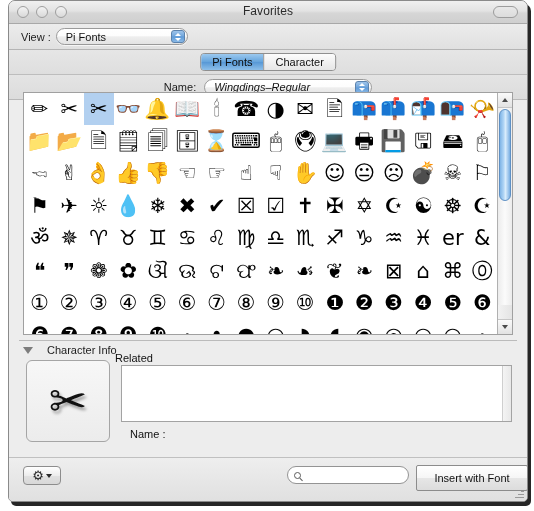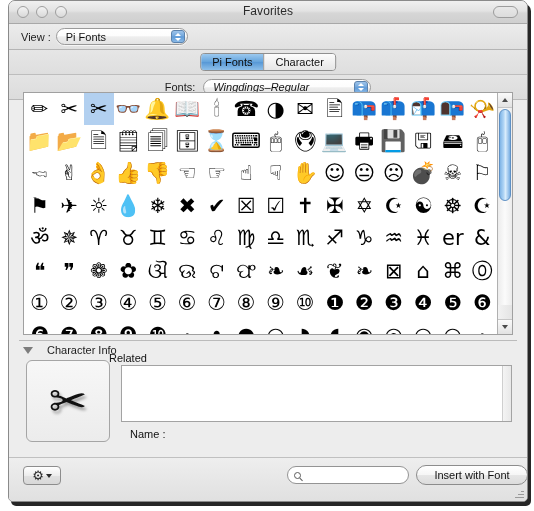--- a/index.html
+++ b/index.html
@@ -199,21 +199,21 @@
     width: 84px; height: 82px;
     border: 1px solid #a5a5a5; border-radius: 6px;
     background: linear-gradient(to bottom,#f7f7f7,#ececec);
     display: flex; align-items: center; justify-content: center;
     font-family: "DejaVu Sans", sans-serif;
     font-size: 46px; color: #111;
     text-shadow: 2px 3px 3px rgba(0,0,0,0.35);
     box-sizing: border-box;
   }
   .related-label {
-    position: absolute; left: 100px; top: 351px;
+    position: absolute; left: 106px; top: 351px;
     font-size: 11px; color: #111;
   }
   .related-box {
     position: absolute; left: 112px; top: 364px;
     width: 391px; height: 57px;
     background: #ffffff;
     border: 1px solid #a3a3a3;
     box-sizing: border-box;
   }
   .related-box .rbar {
@@ -264,22 +264,22 @@
     width: 4px; height: 1.4px; background: #5c5c5c;
     transform: rotate(45deg);
   }
   .search-input {
     border: none; outline: none; background: transparent;
     font-family: "Liberation Sans", sans-serif; font-size: 11px;
     margin-left: 4px; width: 96px; color: #111;
   }
   .insert-btn {
     position: absolute; left: 407px; top: 7px;
-    width: 112px; height: 20px;
-    border: 1px solid #8c8c8c; border-radius: 10px;
+    width: 112px; height: 26px;
+    border: 1px solid #8c8c8c; border-radius: 2px;
     background: linear-gradient(to bottom,#ffffff 0%,#f6f6f6 48%,#e6e6e6 52%,#dcdcdc 100%);
     display: flex; align-items: center; justify-content: center;
     font-size: 11px; color: #111; box-sizing: border-box;
   }
   .grow {
     position: absolute; right: 2px; bottom: 1px;
     width: 13px; height: 13px;
   }
   .grow i {
     position: absolute; right: 1px; display: block;
@@ -314,21 +314,21 @@
     </div>
 
     <div class="tabzone">
       <div class="tabs">
         <div class="tab active">Pi Fonts</div>
         <div class="tab">Character</div>
       </div>
     </div>
 
     <div class="fontbar">
-      <span class="font-label">Fonts:</span>
+      <span class="font-label">Name:</span>
       <div class="popup" id="font-popup">
         <span>Wingdings–Regular</span>
         <span class="arrows"></span>
       </div>
     </div>
 
     <div class="gridwrap">
       <div class="gridclip">
         <div class="grid" id="glyph-grid">
             <div class="cell">✏</div>

